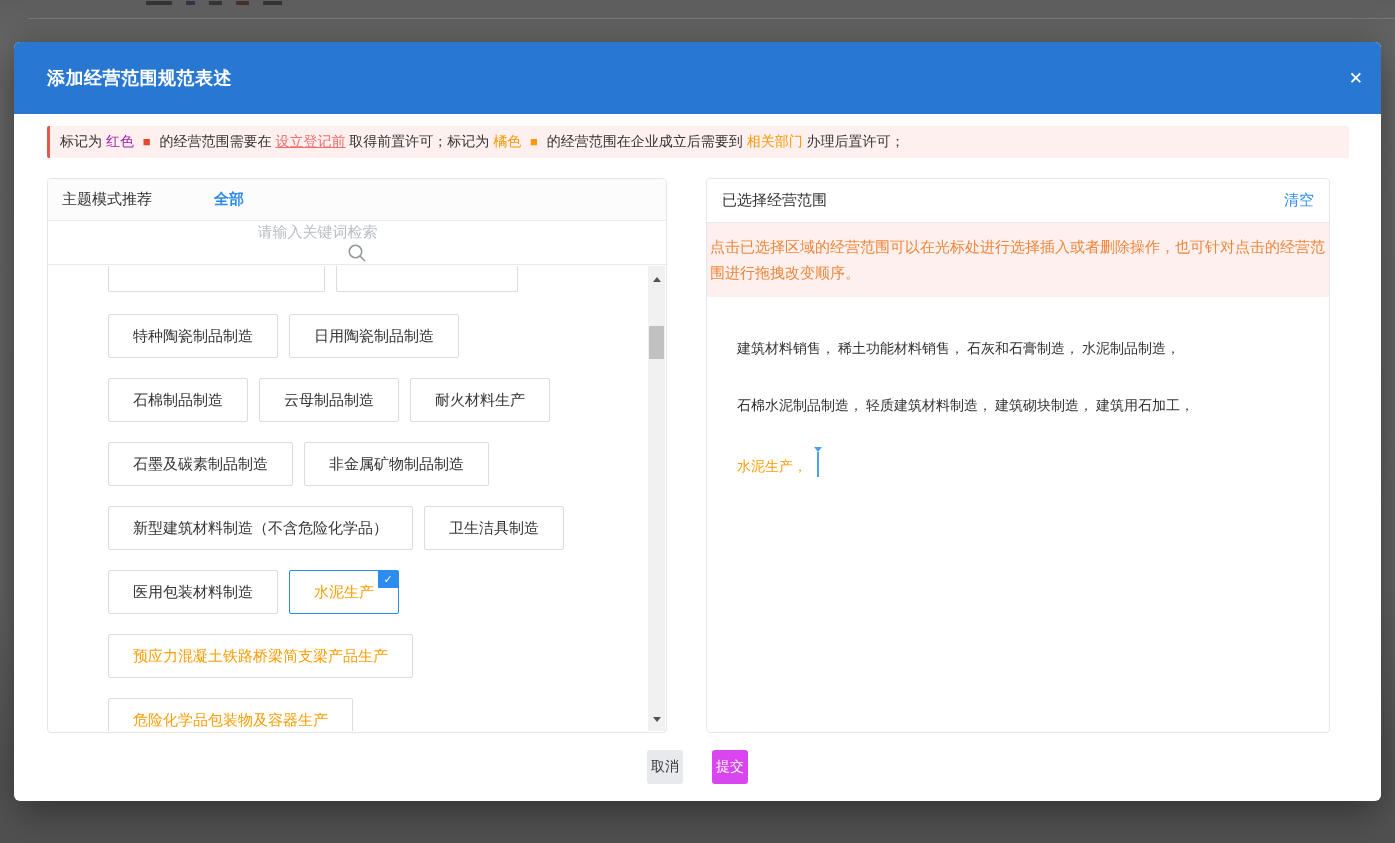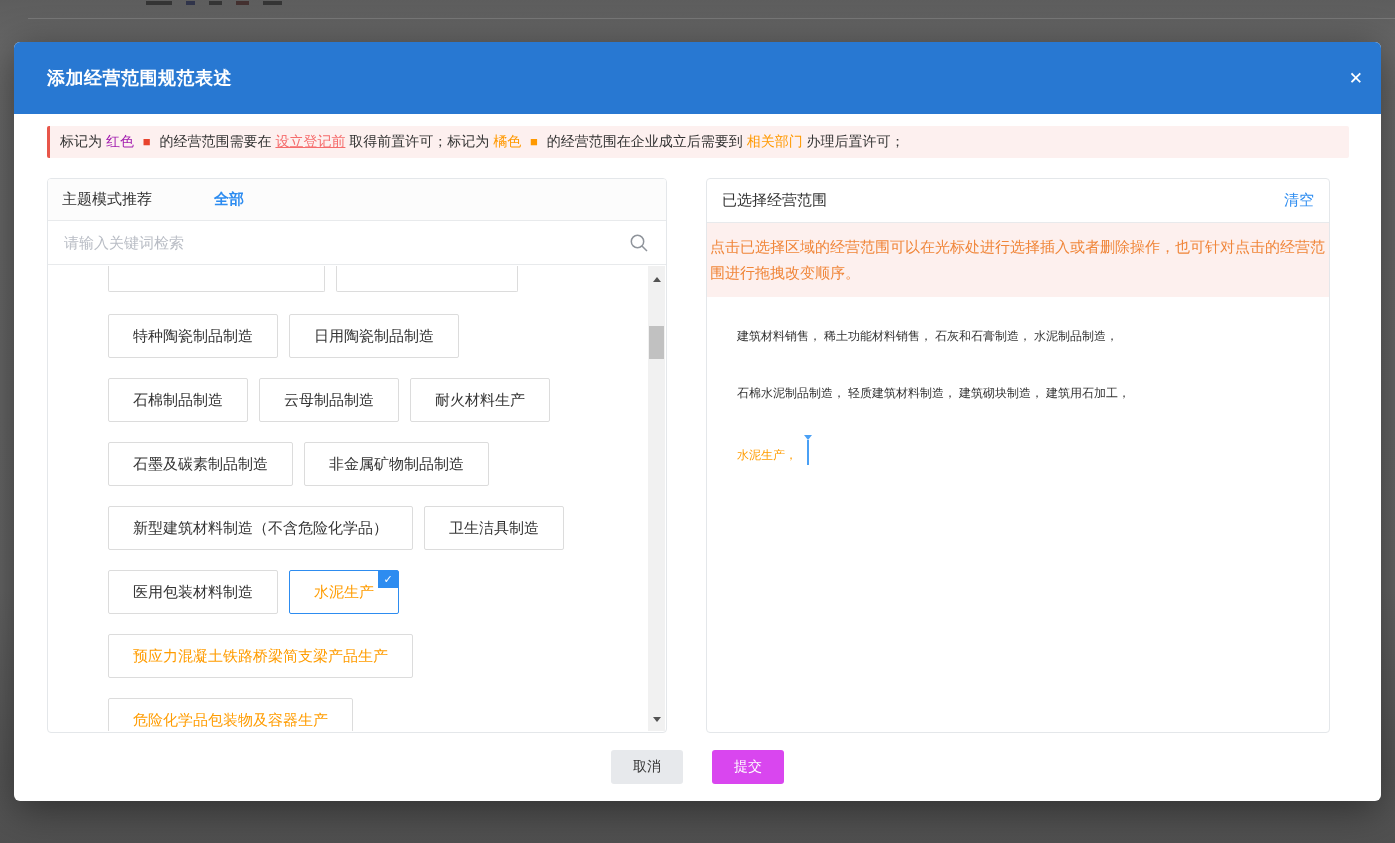--- a/index.html
+++ b/index.html
@@ -48,21 +48,21 @@
   .left-panel { width:620px; }
   .right-panel { width:624px; }
 
   .tab-row {
     height:42px; border-bottom:1px solid #e8eaec; background:#fcfcfc;
     display:flex; align-items:center; padding:0 14px; gap:62px; font-size:15px; color:#333;
   }
   .tab { cursor:pointer; }
   .tab.active { color:#2d8cf0; font-weight:bold; }
 
-  .search-row { height:44px; border-bottom:1px solid #e8eaec; display:flex; align-items:center; padding:0 16px; }
+  .search-row { height:44px; border-bottom:1px solid #e8eaec; display:flex; align-items:center; padding:0 16px;flex-direction:column; }
   .search-input { flex:1; border:none; outline:none; font-size:15px; color:#333; background:transparent; }
   .search-input::placeholder { color:#b9bdc5; }
   .search-icon { flex:none; width:22px; height:22px; cursor:pointer; }
 
   .tag-list { position:absolute; top:87px; bottom:1px; left:0; right:18px; overflow:hidden; padding:0 0 0 60px; }
   .tag-row { display:flex; gap:11px; margin-bottom:20px; }
   .tag-row.partial-row { margin-bottom:22px; }
   .tag {
     height:44px; line-height:42px; border:1px solid #dcdcdc; border-radius:2px;
     padding:0 24px; font-size:15px; color:#333; background:#fff; cursor:pointer;
@@ -79,29 +79,29 @@
   .scrollbar { position:absolute; top:87px; right:1px; bottom:1px; width:17px; background:#f1f1f1; }
   .sb-btn { position:absolute; left:0; width:17px; height:17px; display:flex; align-items:center; justify-content:center; cursor:pointer; }
   .sb-btn.up { top:5px; } .sb-btn.down { bottom:3px; }
   .tri-up { width:0; height:0; border-left:4px solid transparent; border-right:4px solid transparent; border-bottom:5px solid #535353; }
   .tri-down { width:0; height:0; border-left:4px solid transparent; border-right:4px solid transparent; border-top:5px solid #535353; }
   .sb-thumb { position:absolute; left:1px; right:1px; background:#c1c1c1; cursor:pointer; }
 
   .rp-header { height:44px; border-bottom:1px solid #e8eaec; display:flex; align-items:center; padding:0 15px; font-size:15px; color:#333; }
   .clear-btn { margin-left:auto; color:#2d8cf0; font-size:15px; cursor:pointer; }
   .rp-hint { background:#fdf0ee; padding:11px 3px; font-size:15px; line-height:26px; color:#f0863a; }
-  .rp-content { padding:29px 30px 0 30px; font-size:12px; color:#333; }
+  .rp-content { padding:41px 30px 0 30px; font-size:14px; color:#333; }
   .scope-line { margin-bottom:37px; line-height:20px; }
   .scope-item { cursor:pointer; margin-right:3px; }
   .scope-item.orange { color:#ff9c00; }
   .caret { display:inline-block; width:2px; height:25px; background:#4aa0f5; vertical-align:-6px; margin-left:7px; position:relative; }
   .caret::before { content:""; position:absolute; top:-5px; left:-3px; border:4px solid transparent; border-top:5px solid #4aa0f5; }
 
   .footer { display:flex; justify-content:center; gap:29px; margin-top:17px; }
-  .btn { height:34px; padding:0 22px; font-size:14px; border:none; border-radius:3px; display:flex; align-items:center; cursor:pointer; font-family:inherit; }
+  .btn { height:34px; padding:0 4px; font-size:14px; border:none; border-radius:3px; display:flex; align-items:center; cursor:pointer; font-family:inherit; }
   .btn.cancel { background:#e7e9ec; color:#333; }
   .btn.submit { background:#d946ef; color:#fff; }
 </style>
 </head>
 <body>
 
 <div class="bg-glyphs">
     <i></i>
     <i></i>
     <i></i>

